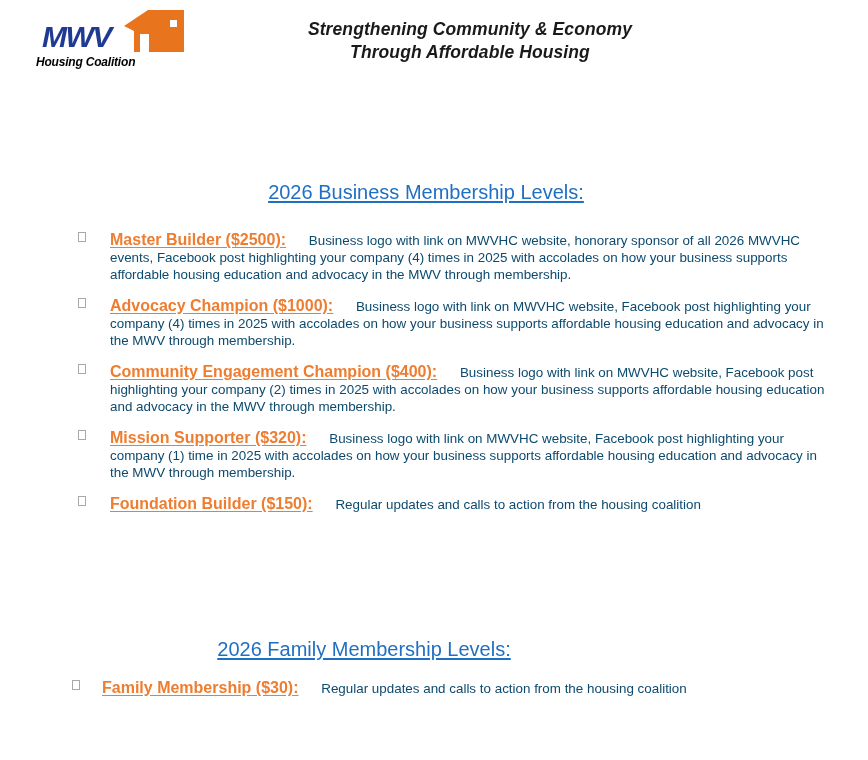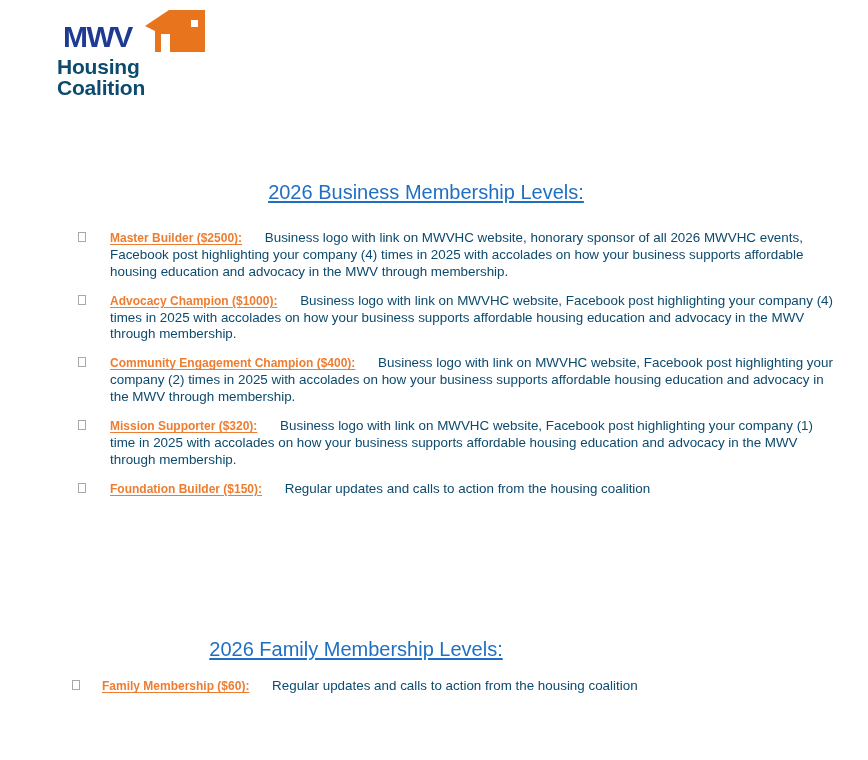--- a/index.html
+++ b/index.html
@@ -16,24 +16,25 @@
     position: relative;
   }
 
   
   .header {
     position: relative;
     height: 92px;
   }
   .logo {
     position: absolute;
-    left: 55px;
+    left: 34px;
     top: 8px;
     width: 152px;
     height: 70px;
+    font-style: italic;
   }
   .logo-house {
     position: absolute;
     left: 88px;
     top: 2px;
     width: 64px;
     height: 42px;
   }
   .logo-mwv {
     position: absolute;
@@ -45,22 +46,22 @@
     letter-spacing: -1.5px;
     color: #1F3A93;
     line-height: 1;
   }
   .logo-sub {
     position: absolute;
     left: 2px;
     top: 48px;
     font-family: "Liberation Sans", sans-serif;
     font-weight: bold;
-    font-size: 21px;
-    color: #0c4a6e;
+    font-size: 12px;
+    color: #000000;
     line-height: 1;
     letter-spacing: -0.2px;
   }
   .tagline {
     position: absolute;
     left: 280px;
     top: 18px;
     width: 380px;
     text-align: center;
     font-family: "Liberation Sans", sans-serif;
@@ -83,21 +84,21 @@
     text-underline-offset: 2px;
   }
   #business-heading {
     position: absolute;
     left: 0;
     top: 181px;
     width: 852px;
   }
   #family-heading {
     position: absolute;
-    left: 0;
+    left: 8px;
     top: 638px;
     width: 712px;
   }
 
   
   .bullet-list {
     position: absolute;
     margin: 0;
     padding: 0;
     list-style: none;
@@ -135,21 +136,21 @@
     height: 10px;
     border: 1px solid #a8a8a8;
     box-sizing: border-box;
     background: #fff;
   }
   .bullet-label {
     color: #ED7D31;
     font-weight: bold;
     text-decoration: underline;
     text-underline-offset: 2px;
-    font-size: 12px;
+    font-size: 16px;
   }
   .bullet-desc {
     color: #0c4a6e;
     margin-left: 19px;
   }
 </style>
 </head>
 <body>
 
 <div class="header">
@@ -159,20 +160,24 @@
       <polygon points="2,16 26,0 36,5 12,21" fill="#E8741E"></polygon>
       <polygon points="26,0 62,0 62,42 26,42" fill="#E8741E"></polygon>
       <polygon points="12,12 32,2 32,42 12,42" fill="#E8741E"></polygon>
       <rect x="18" y="24" width="9" height="18" fill="#ffffff"></rect>
       <rect x="48" y="10" width="7" height="7" fill="#ffffff"></rect>
     </svg>
     <div class="logo-mwv">MWV</div>
     <div class="logo-sub">Housing Coalition</div>
   </div>
 
+  <div class="tagline">
+    <div>Strengthening Community &amp; Economy</div>
+    <div>Through Affordable Housing</div>
+  </div>
 
 </div>
 
 <div id="business-heading" class="section-heading">2026 Business Membership Levels:</div>
 
 <ul id="business-list" class="bullet-list">
 
   <li class="bullet-item">
     <span class="bullet-marker"></span>
     <span class="bullet-label">Master Builder ($2500):</span>
@@ -205,18 +210,18 @@
 
 </ul>
 
 <div id="family-heading" class="section-heading">2026 Family Membership Levels: </div>
 
 <ul id="family-list" class="bullet-list">
 
 
   <li class="bullet-item">
     <span class="bullet-marker"></span>
-    <span class="bullet-label">Family Membership ($60):</span>
+    <span class="bullet-label">Family Membership ($30):</span>
     <span class="bullet-desc">Regular updates and calls to action from the housing coalition</span>
   </li>
 
 
 </ul>
 
 </body></html>

